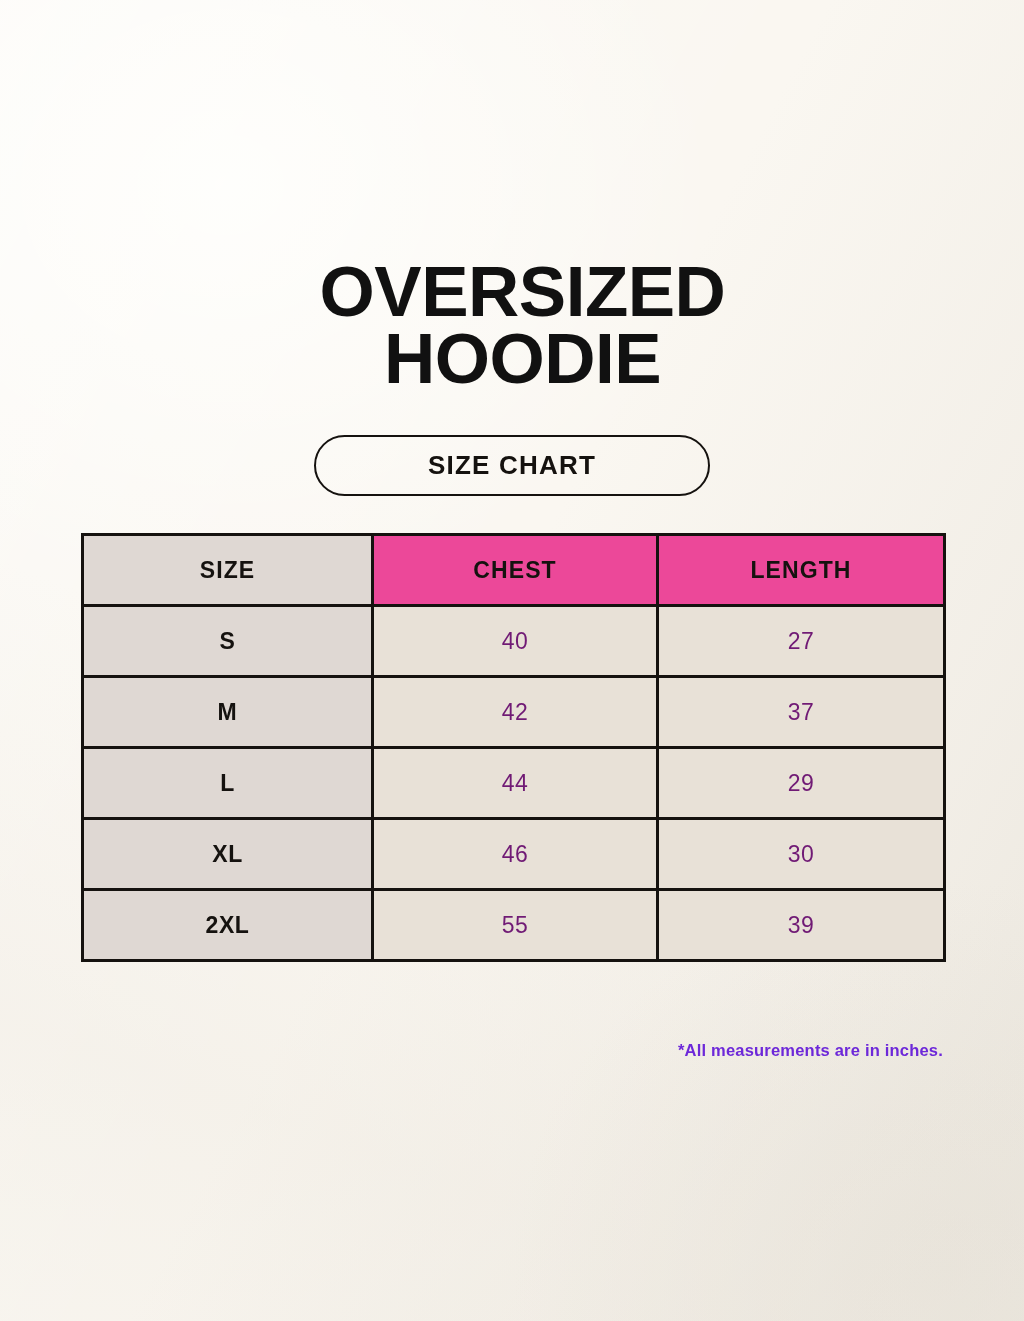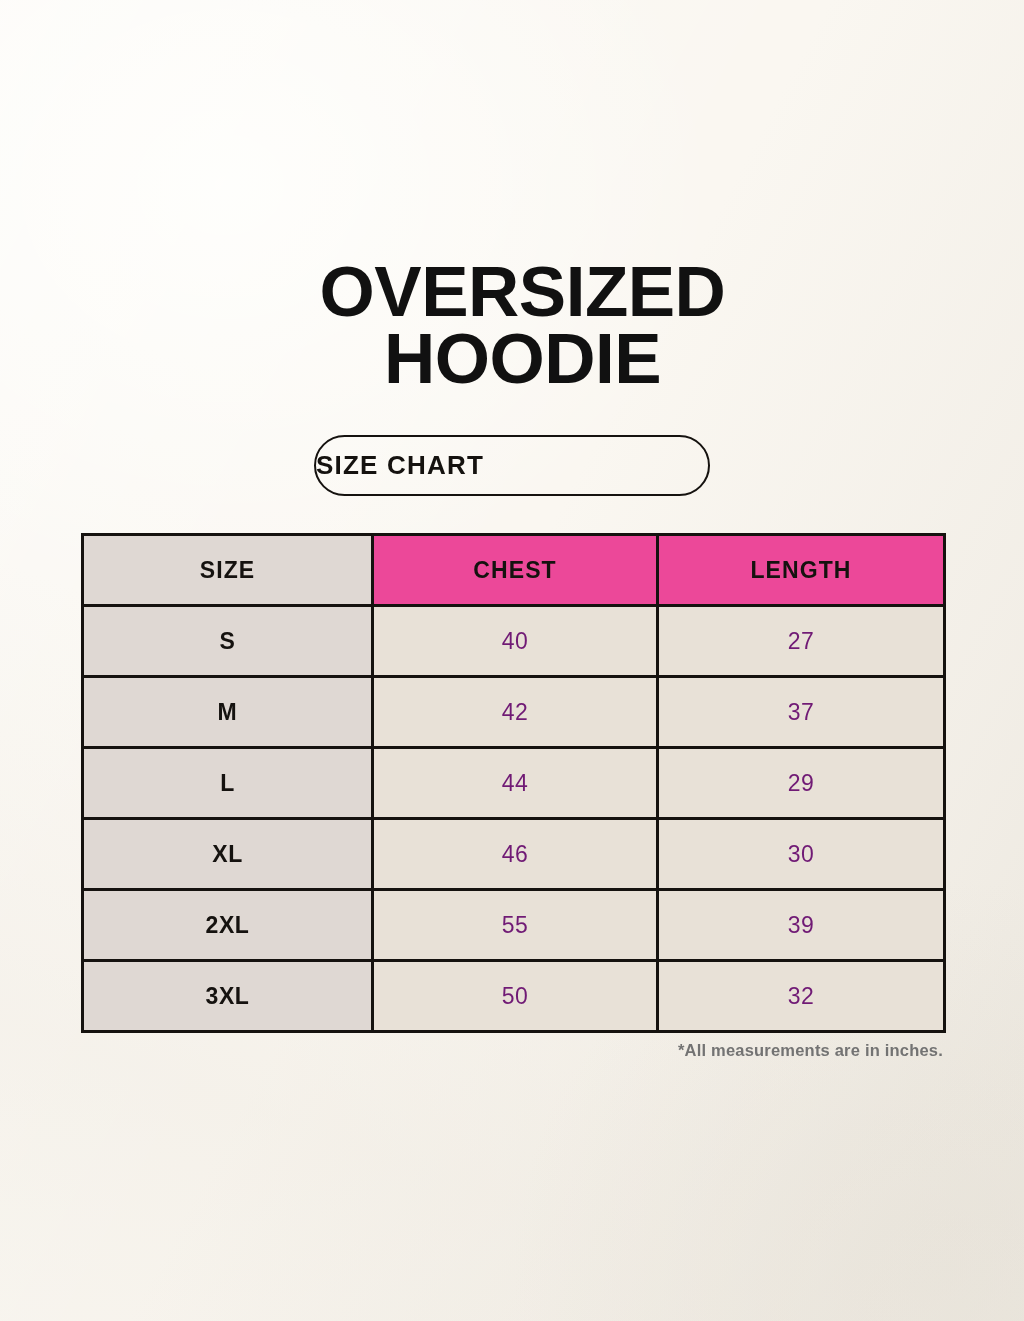--- a/index.html
+++ b/index.html
@@ -79,21 +79,21 @@
     position: absolute;
     left: 0;
     top: 435px;
     width: 1024px;
     display: flex;
     justify-content: center;
   }
   .badge {
     display: inline-flex;
     align-items: center;
-    justify-content: flex-start;
+    justify-content: center;
     min-width: 396px;
     height: 61px;
     border: 2.5px solid #15120F;
     border-radius: 34px;
     background: transparent;
     box-sizing: border-box;
   }
   .badge-text {
     font-size: 26px;
     font-weight: 700;
@@ -165,21 +165,21 @@
   
   .footnote {
     position: absolute;
     left: 81px;
     top: 1041px;
     width: 862px;
     text-align: right;
     font-size: 16.5px;
     font-weight: 700;
     letter-spacing: 0.2px;
-    color: #737373;
+    color: #6d28d9;
   }
 </style>
 </head>
 <body>
 
 <div class="page">
 
   <div class="bg-layer bg-sheen-1"></div>
   <div class="bg-layer bg-sheen-2"></div>
   <div class="bg-layer bg-sheen-3"></div>
@@ -267,30 +267,19 @@
           <td class="cell-size">
             <span class="size-text">2XL</span>
           </td>
           <td class="cell-measure">
             <span class="measure-text">55</span>
           </td>
           <td class="cell-measure">
             <span class="measure-text">39</span>
           </td>
         </tr>
-        <tr>
-          <td class="cell-size">
-            <span class="size-text">3XL</span>
-          </td>
-          <td class="cell-measure">
-            <span class="measure-text">50</span>
-          </td>
-          <td class="cell-measure">
-            <span class="measure-text">32</span>
-          </td>
-        </tr>
       </tbody>
     </table>
   </div>
 
   <div class="footnote">*All measurements are in inches.</div>
 
 </div>
 
 </body></html>

